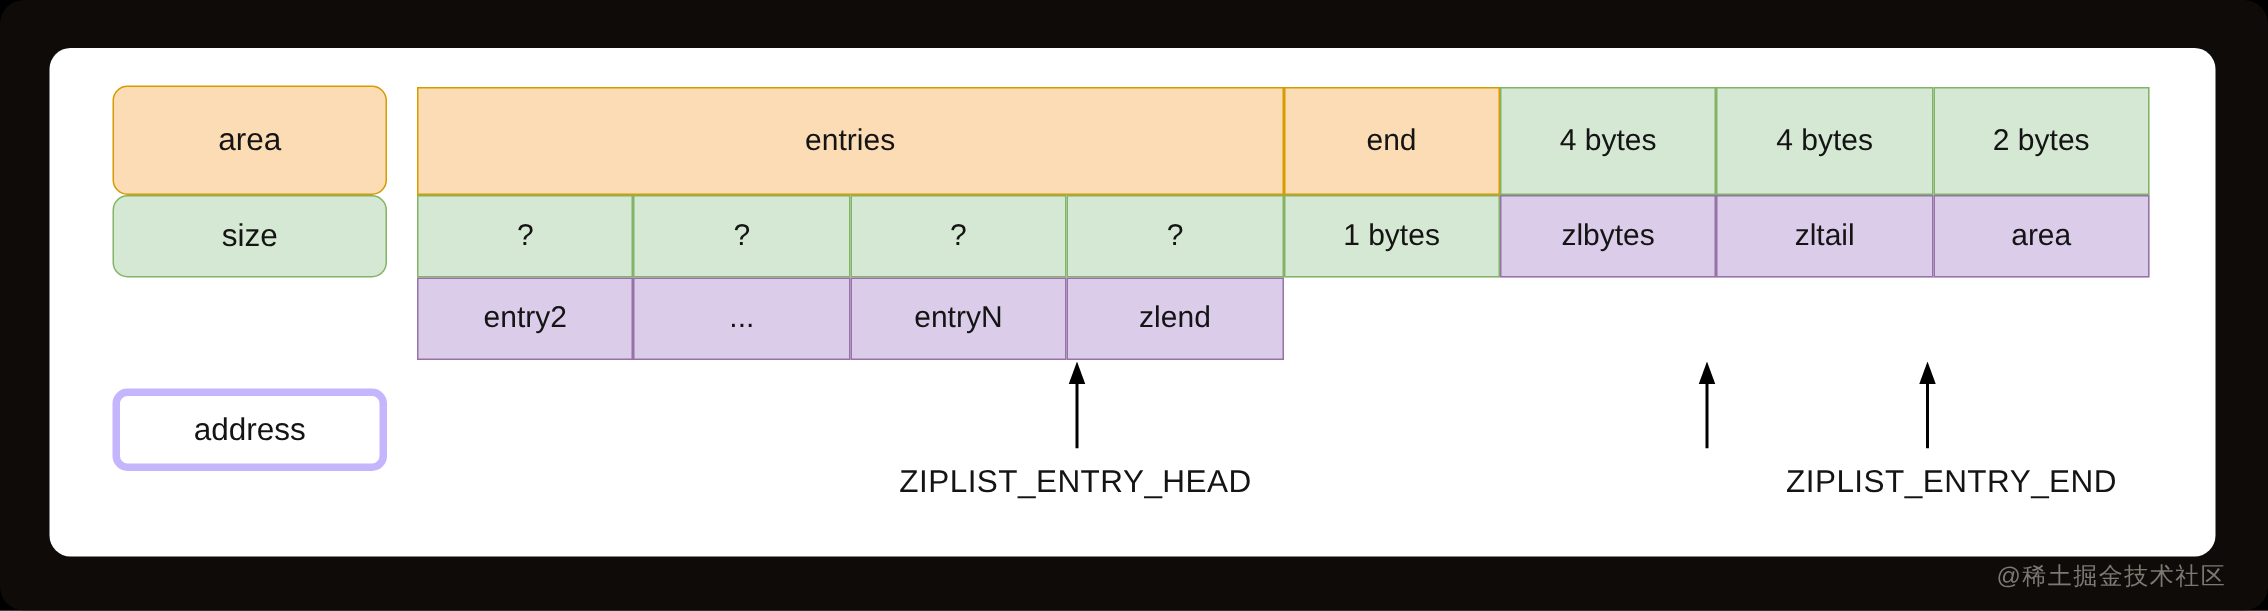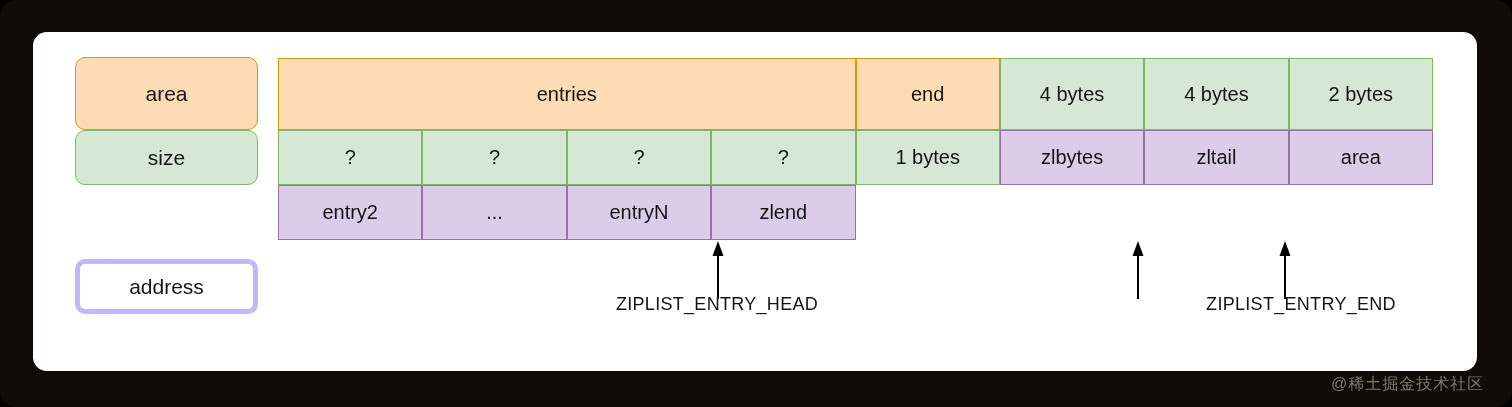--- a/index.html
+++ b/index.html
@@ -53,23 +53,23 @@
   .span3{grid-column:span 3;}
   .span4{grid-column:span 4;}
 
   
   .ptr-arrow{
     position:absolute;top:241px;
     transform:translateX(-50%);
     line-height:0;
   }
   .ptr-label{
-    position:absolute;top:294px;
+    position:absolute;top:310px;
     transform:translateX(-50%);
-    font-size:18px;
+    font-size:21px;
     white-space:nowrap;
     letter-spacing:.3px;
   }
   .ptr-arrow.a0{left:718px;} .ptr-label.l0{left:717px;}
   .ptr-arrow.a1{left:1138px;} .ptr-label.l1{left:1046px;}
   .ptr-arrow.a2{left:1285px;} .ptr-label.l2{left:1301px;}
 
   .watermark{
     position:absolute;left:1331px;top:374px;
     font-size:16px;

